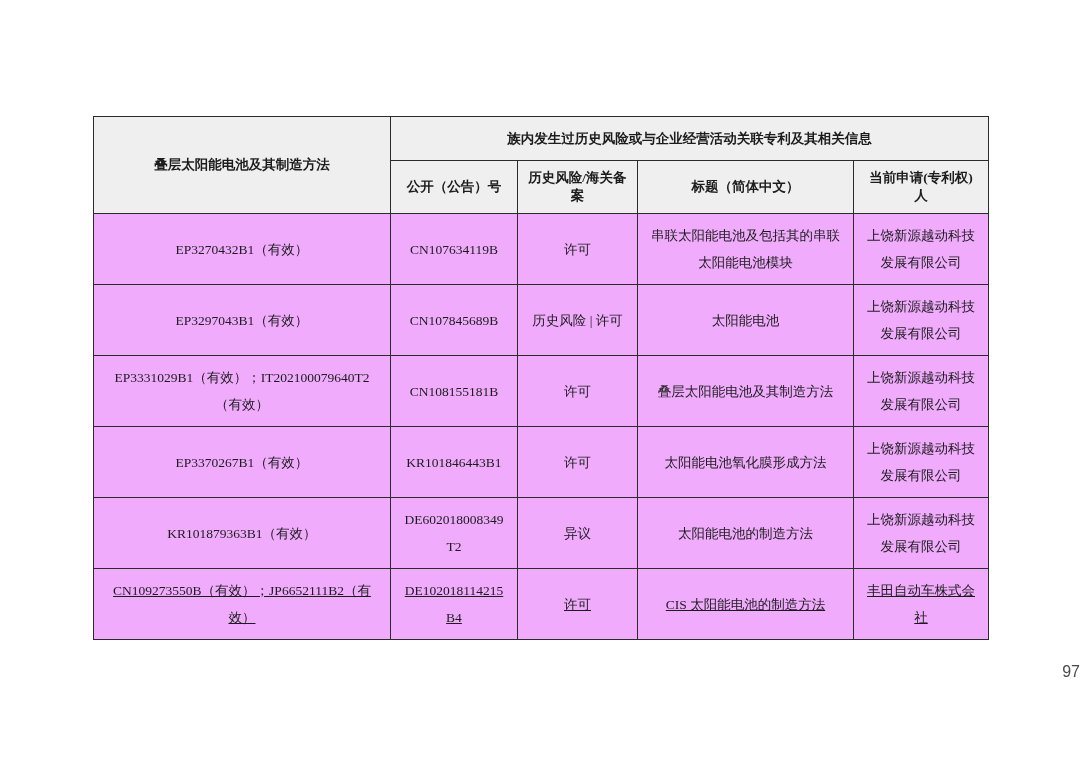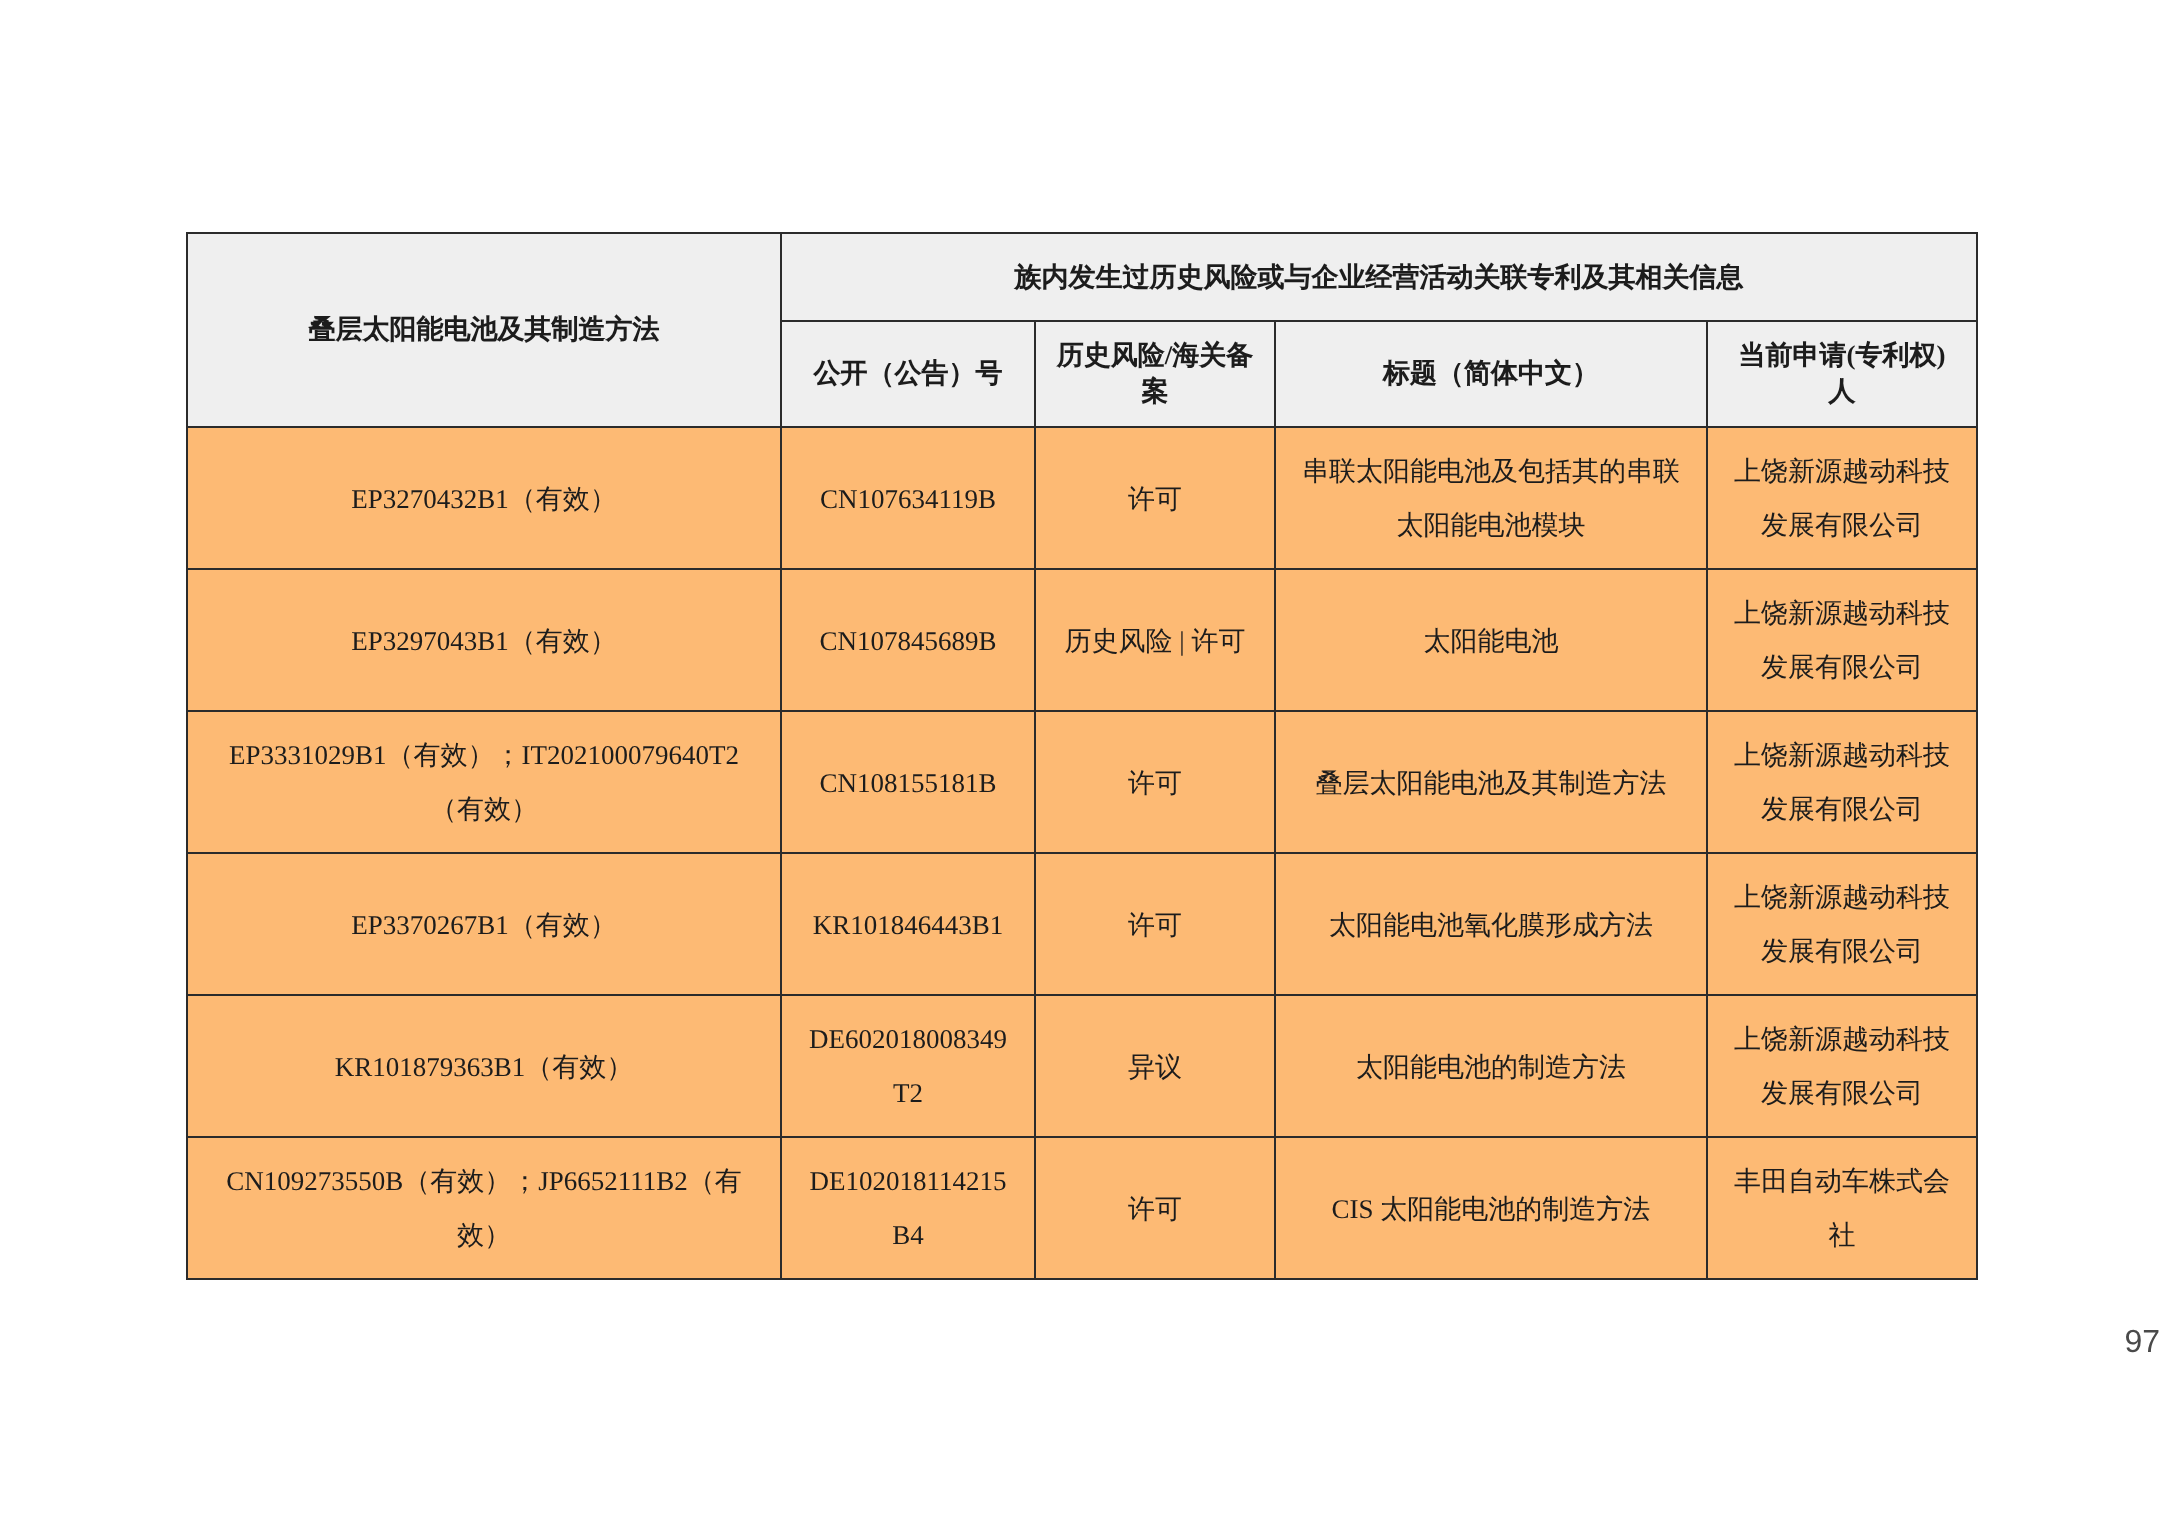--- a/index.html
+++ b/index.html
@@ -27,25 +27,25 @@
     padding: 8px 10px;
     font-size: 13.5px;
     box-sizing: border-box;
     word-break: break-word;
   }
   .patent-table th {
     background: #efefef;
     font-weight: bold;
     font-size: 13.5px;
   }
-  .patent-table td { line-height: 2.0; background: #fdba74; }
+  .patent-table td { line-height: 2.0; background: #f0abfc; }
   tr.hdr-group { height: 44px; }
   tr.hdr-sub { height: 46px; margin-left: 44px; }
   tbody tr.body-row { height: 67px; }
-  tbody tr.body-row:last-child { height: 44px; }
+  tbody tr.body-row:last-child { height: 44px; text-decoration: underline; }
   .page-number {
     position: absolute;
     top: 663px;
     left: 0;
     width: 100%;
     text-align: right;
     font-family: "Liberation Sans", sans-serif;
     font-size: 16px;
     color: #4a4a4a;
   }

